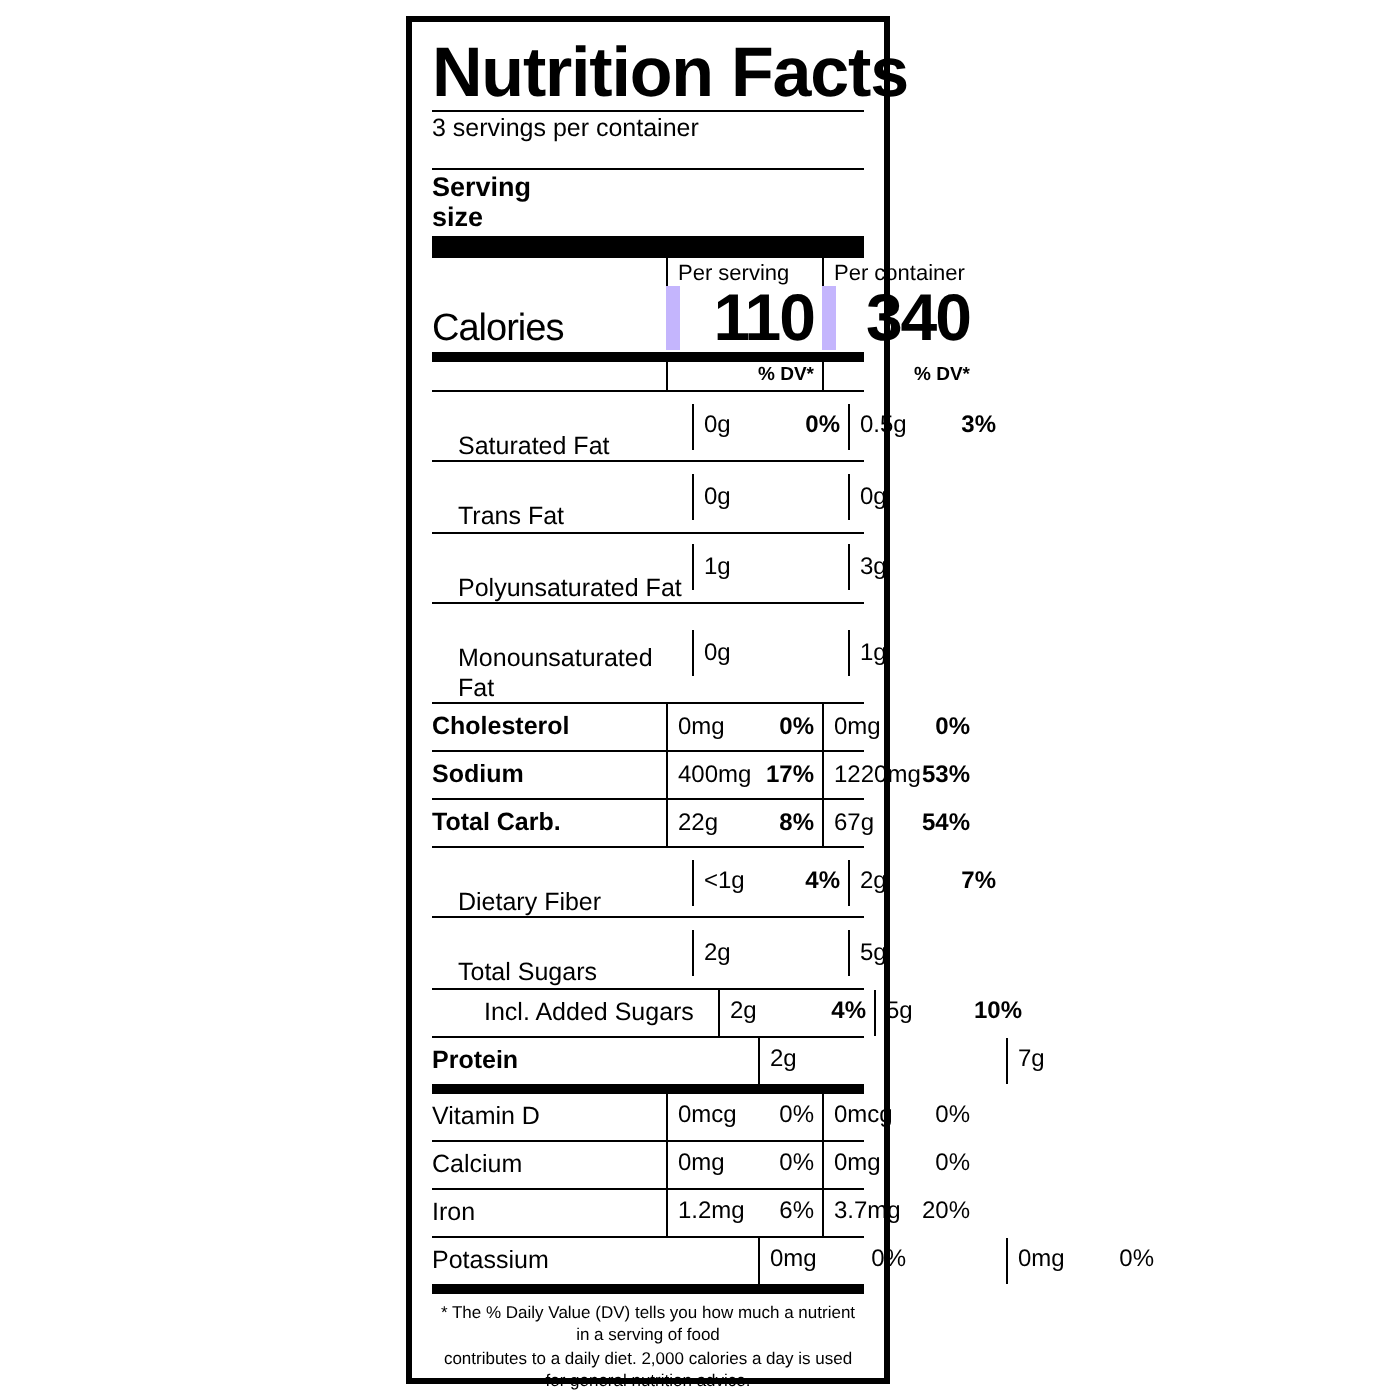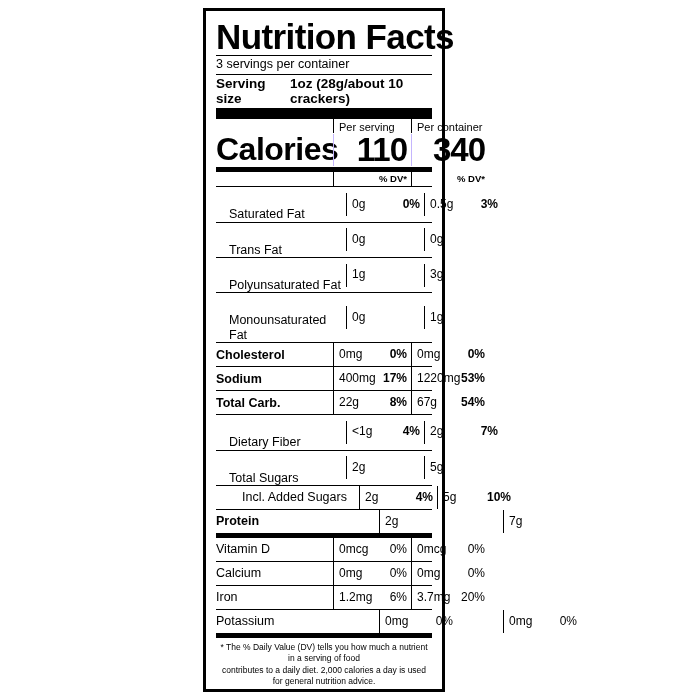--- a/index.html
+++ b/index.html
@@ -33,21 +33,21 @@
     font-size: 35px;
     font-weight: bold;
     line-height: 1.0;
     letter-spacing: -0.6px;
     margin: 4px 0 1px 0;
     white-space: nowrap;
   }
   .servings-line {
     font-size: 12.5px;
     line-height: 1.25;
-    margin-bottom: 1px;
+    margin-bottom: 11px;
   }
   .rule-thin {
     border-bottom: 1px solid #000;
     margin: 1px 0;
   }
   .serving-size {
     font-size: 13.5px;
     font-weight: bold;
     display: flex;
     margin: 1px 0 2px 0;
@@ -88,29 +88,29 @@
   
   .cal-row {
     display: flex;
     align-items: flex-end;
     border-bottom: 5px solid #000;
     padding-bottom: 1px;
   }
   .cal-label {
     width: 117px;
     flex: none;
-    font-size: 32px;
-    font-weight: bold;
+    font-size: 19px;
+    font-weight: normal;
     line-height: 1.05;
     letter-spacing: -0.5px;
   }
   .cal-val {
     width: 78px;
     flex: none;
-    border-left: 1px solid #c4b5fd;
+    border-left: 7px solid #c4b5fd;
     padding-left: 5px;
     box-sizing: border-box;
     font-size: 33px;
     font-weight: bold;
     line-height: 0.98;
     text-align: right;
     padding-right: 4px;
     letter-spacing: -1px;
   }
 
@@ -188,21 +188,20 @@
   <div class="nf-title">Nutrition Facts</div>
 
   <div class="rule-thin"></div>
 
   <div class="servings-line">3 servings per container</div>
 
   <div class="rule-thin"></div>
 
   <div class="serving-size">
     <span class="ss-label">Serving size</span>
-    <span class="ss-value">1oz (28g/about 10 crackers)</span>
   </div>
 
   <div class="rule-thick"></div>
 
   <div class="cols">
     <div class="col-name"></div>
     <div class="col-a colhead">Per serving</div>
     <div class="col-b colhead">Per container</div>
   </div>
 

